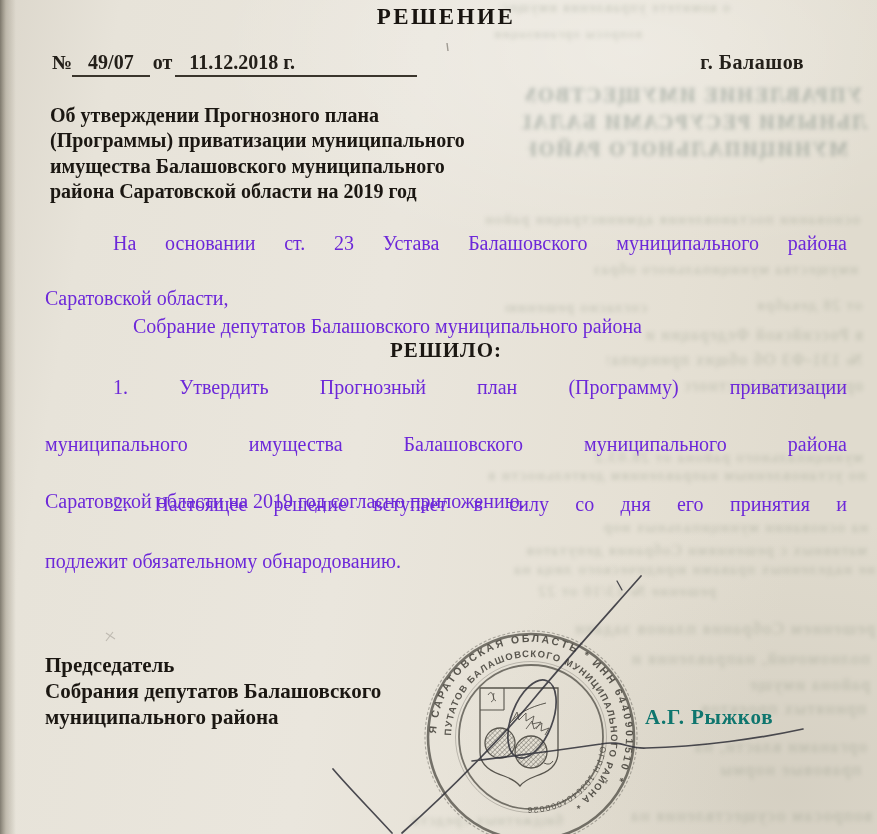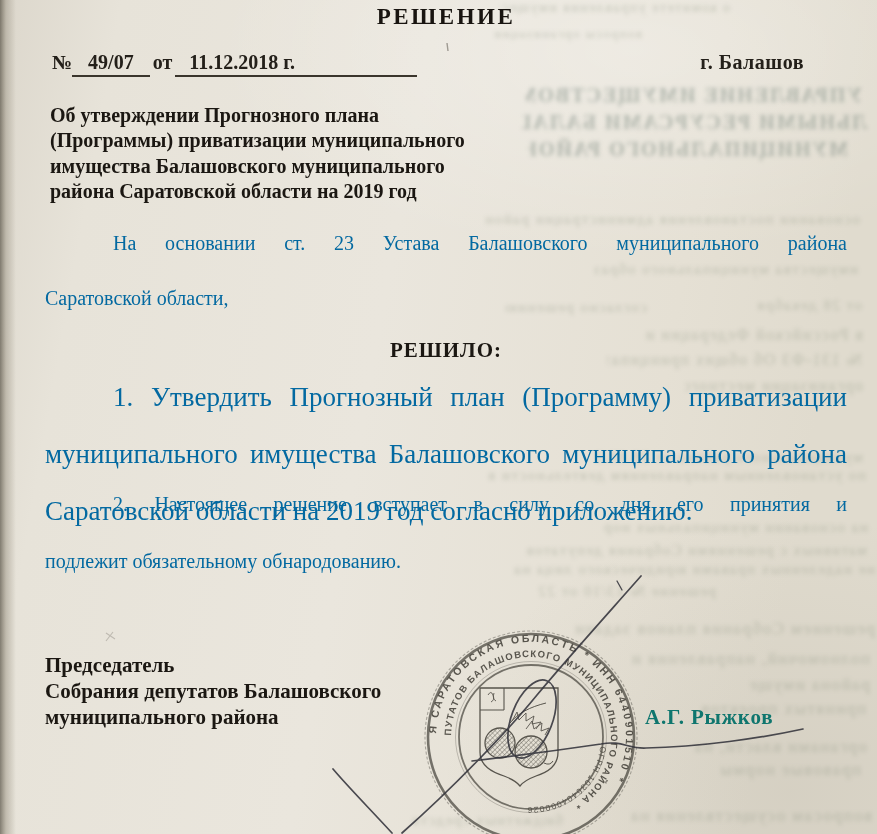--- a/index.html
+++ b/index.html
@@ -9,38 +9,38 @@
     background:
       radial-gradient(ellipse 600px 300px at 72% 6%, rgba(255,255,255,.30), rgba(255,255,255,0) 70%),
       radial-gradient(ellipse 500px 400px at 90% 95%, rgba(120,112,95,.10), rgba(120,112,95,0) 70%),
       linear-gradient(100deg,#cfcabe 0px,#ddd8cd 10px,#e7e3d9 120px,#eae6dd 430px,#e5e0d4 720px,#e0dbce 877px);
   }
   .edge-left{position:absolute;left:0;top:0;bottom:0;width:16px;
     background:linear-gradient(90deg,#5f5a4e 0px,#8d8779 3px,#b3ad9f 6px,rgba(180,174,160,0) 16px);
     opacity:.75;}
   .page{position:absolute;inset:0;}
   
-  .col{position:absolute;left:45px;width:802px;color:#0369a1;}
+  .col{position:absolute;left:45px;width:802px;color:#6d28d9;}
   .line{line-height:inherit;}
   .line.j{text-align:justify;}
   .line.j::after{content:"";display:inline-block;width:100%;height:0;}
   .line.i{text-indent:68px;}
   .line.i2{text-indent:88px;}
   .doc-title{top:4px;text-align:center;font-size:23px;font-weight:bold;letter-spacing:2.5px;color:#181410;padding-right:28px;}
   .num-line{top:51px;display:flex;align-items:baseline;font-size:20px;font-weight:bold;color:#24201a;padding-left:7px;}
   .num-line .ul{border-bottom:2px solid #3a352c;font-family:Liberation Serif, serif;}
   .u1{padding:0 16px 1px 16px;}
   .u2{padding:0 122px 1px 14px;}
   .ot{padding:0 3px;}
   .spacer{flex:1;}
   .city{font-weight:bold;margin-right:50px;letter-spacing:.5px;}
   .subject{top:103px;left:50px;width:560px;font-size:20px;font-weight:bold;line-height:25.4px;color:#1b1712;}
   .intro{top:230px;font-size:20px;line-height:27.6px;}
   .decided{top:338px;text-align:center;font-size:21px;font-weight:bold;letter-spacing:1px;padding-right:32px;color:#1b1712;}
-  .item1{top:383px;font-size:27px;line-height:28.6px;}
+  .item1{top:373px;font-size:20px;line-height:28.6px;}
   .item2{top:490px;font-size:20px;line-height:28.6px;}
   .sig-block{top:652px;font-size:21px;font-weight:bold;line-height:26px;color:#1b1712;width:430px;}
   .signer{position:absolute;left:645px;top:705px;font-size:21px;font-weight:bold;letter-spacing:.8px;color:#0f766e;}
   
   .bleed{position:absolute;inset:0;pointer-events:none;}
   .bleed span{
     position:absolute;display:block;white-space:nowrap;overflow:hidden;
     transform:scaleX(-1);color:#88907e;opacity:.40;filter:blur(2px);
     letter-spacing:1.5px;font-family:"Liberation Serif",serif;}
   .bleed span.bb{color:#79877e;opacity:.5;font-weight:bold;letter-spacing:2px;}
@@ -98,20 +98,21 @@
   <div class="subject" style="position:absolute;">
       <div class="line ">Об утверждении Прогнозного плана</div>
       <div class="line ">(Программы) приватизации муниципального</div>
       <div class="line ">имущества Балашовского муниципального</div>
       <div class="line ">района Саратовской области на 2019 год</div>
     </div>
 
   <div class="col intro">
       <div class="line j i">На основании ст. 23 Устава Балашовского муниципального района</div>
       <div class="line ">Саратовской области,</div>
+      <div class="line i2">Собрание депутатов Балашовского муниципального района</div>
     </div>
 
   <div class="col decided">РЕШИЛО:</div>
 
   <div class="col item1">
       <div class="line j i">1. Утвердить Прогнозный план (Программу) приватизации</div>
       <div class="line j">муниципального имущества Балашовского муниципального района</div>
       <div class="line ">Саратовской области на 2019 год согласно приложению.</div>
     </div>
 

